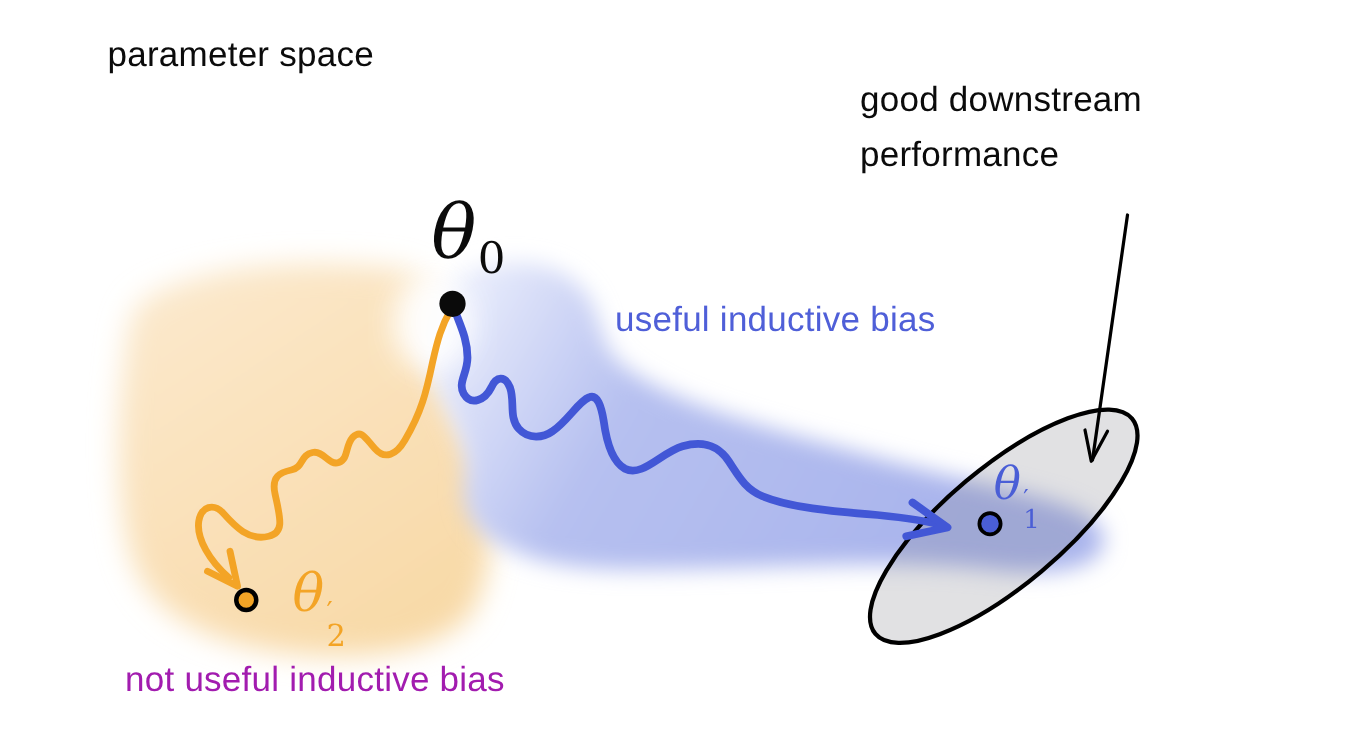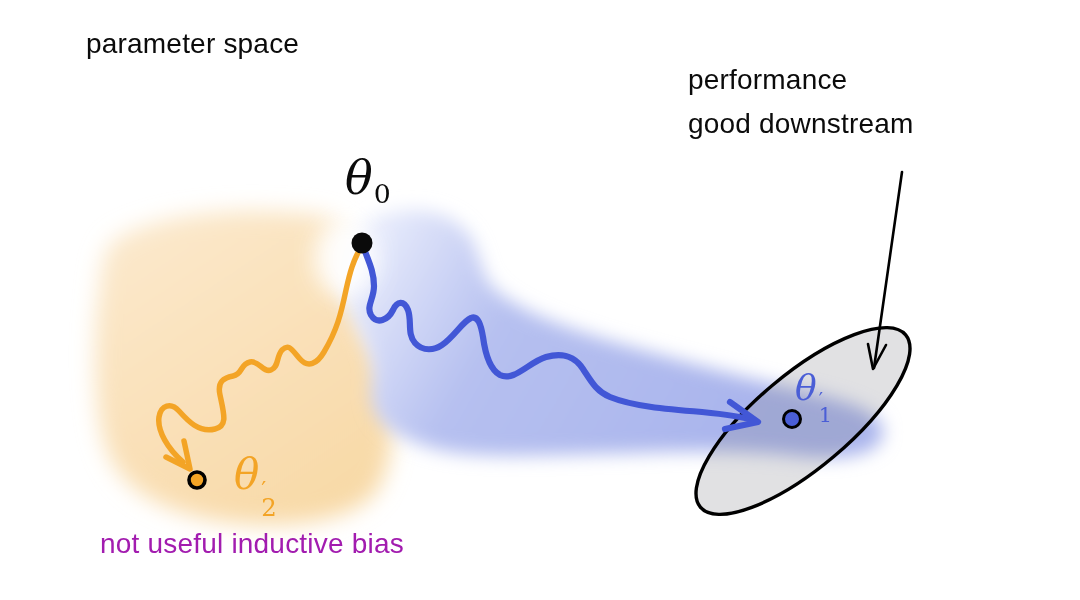--- a/index.html
+++ b/index.html
@@ -39,21 +39,21 @@
   .scripts {
     display: inline-flex;
     flex-direction: column;
     align-items: flex-start;
     font-style: normal;
     vertical-align: -0.18em;
     margin-left: 2px;
   }
   .scripts .prime { font-size: 0.52em; line-height: 0.62; }
   .scripts .ssub  { font-size: 0.58em; line-height: 0.95; }
-  .math.t0 { left: 345px; top: 151px; font-size: 46px; }
+  .math.t0 { left: 345px; top: 151px; font-size: 60px; }
   .math.t1 { left: 795px; top: 367px; font-size: 36px; color: #4a5ed6; }
   .math.t2 { left: 234px; top: 450px; font-size: 42px; color: #f3a426; }
 </style>
 </head>
 <body>
 
 <div id="canvas">
 
   <svg id="diagram-svg" width="1080" height="600" viewBox="0 0 1080 600">
     <defs>
@@ -112,24 +112,25 @@
     <path d="M 868,344 L 873,369 L 886,345" fill="none" stroke="#000000" stroke-width="2.6" stroke-linecap="round" stroke-linejoin="round"></path>
 
     <circle cx="362" cy="243" r="10.5" fill="#0a0a0a"></circle>
     <circle cx="792" cy="419" r="8.5" fill="#4a5ed6" stroke="#000000" stroke-width="3"></circle>
     <circle cx="197" cy="480" r="8" fill="#f3a426" stroke="#000000" stroke-width="3.6"></circle>
   </svg>
 
   <div class="lbl" style="left:86px; top:28px;">parameter space</div>
 
   <div class="lbl two-line" style="left:688px; top:58px;">
+    <div>good downstream</div>
     <div>performance</div>
-    <div>good downstream</div>
   </div>
 
+  <div class="lbl blue" style="left:492px; top:240px;">useful inductive bias</div>
 
   <div class="lbl orange" style="left:100px; top:528px;">not useful inductive bias</div>
 
   <div class="math t0">
     <span class="sym">θ</span><sub>0</sub>
   </div>
 
   <div class="math t1">
     <span class="sym">θ</span><span class="scripts">
         <span class="prime">′</span>

